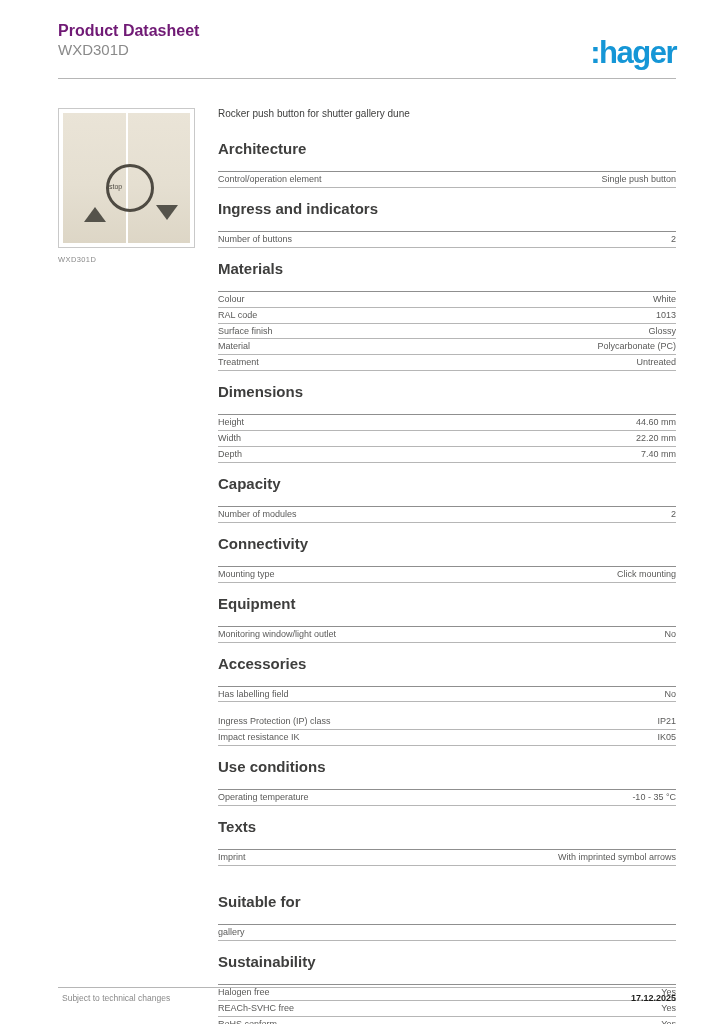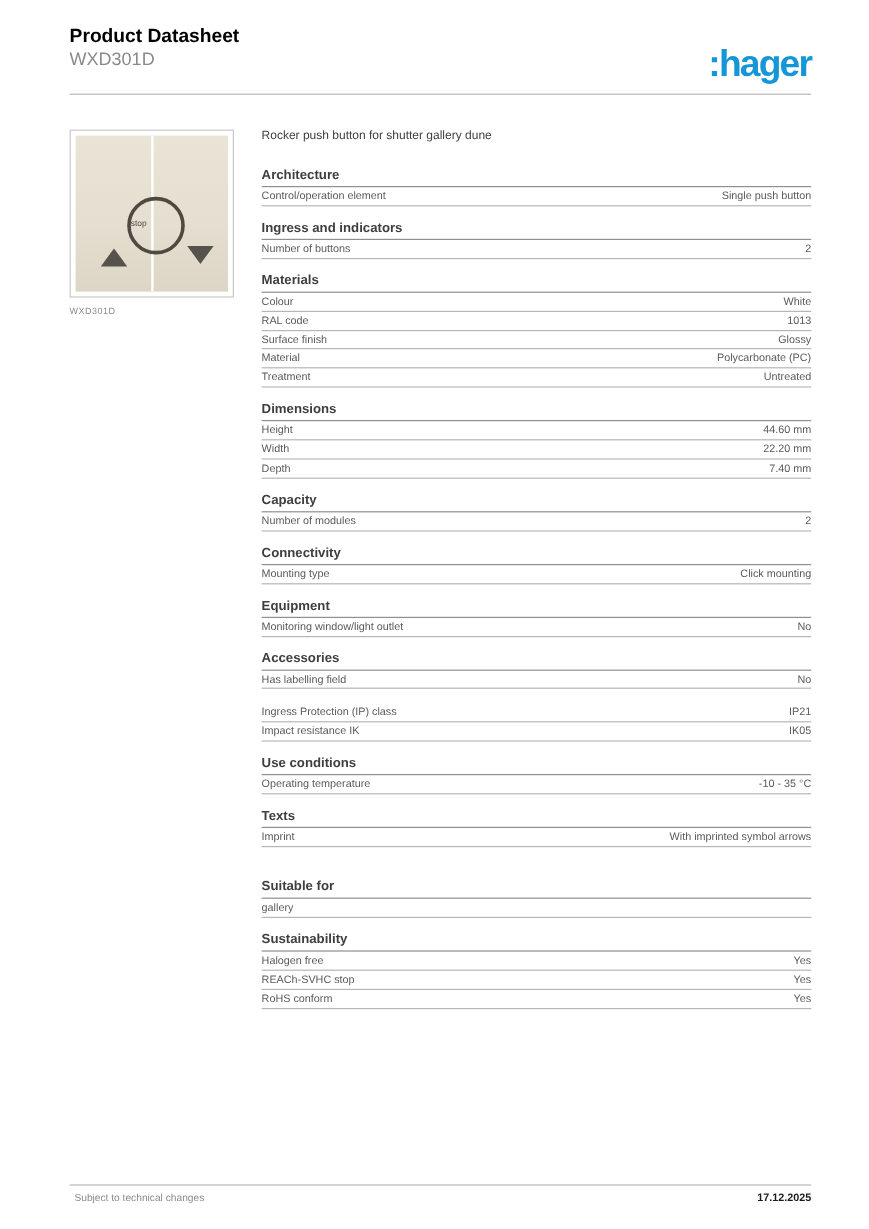--- a/index.html
+++ b/index.html
@@ -20,21 +20,21 @@
     width:724px;height:1024px;
     background:#fff;
     overflow:hidden;
   }
   
   .header{
     display:flex;justify-content:space-between;align-items:flex-start;
     padding:22px 48px 0 58px;
   }
   .page-title{
-    font-size:16px;font-weight:bold;color:#000000;line-height:1.15;
+    font-size:16px;font-weight:bold;color:#701a75;line-height:1.15;
   }
   .page-subtitle{
     font-size:15px;color:var(--text-light);line-height:1.15;margin-top:1px;
   }
   .logo{
     font-size:31px;font-weight:bold;color:var(--accent);
     letter-spacing:-1.5px;line-height:1;margin-top:15px;
   }
   .header-rule{
     height:1px;background:var(--line-light);
@@ -89,22 +89,22 @@
     font-size:10px;font-weight:normal;color:var(--text-dark);
   }
   .features-heading{
     font-size:10px;font-weight:bold;color:var(--text-dark);
     margin-top:25px;
   }
   .sections{margin-top:21px;}
   .section{margin-bottom:12px;}
   .section.spaced{margin-top:27px;}
   .section-title{
-    font-size:11px;font-weight:bold;color:var(--text-dark);
-    padding-bottom:3px;border-bottom:1px solid var(--line-dark);
+    font-size:15px;font-weight:bold;color:var(--text-dark);
+    padding-bottom:14px;border-bottom:1px solid var(--line-dark);
   }
   .row{
     display:flex;justify-content:space-between;align-items:baseline;
     padding:3px 0 2px;border-bottom:1px solid var(--line-light);
     font-size:9px;color:var(--text-body);line-height:1.1;gap:38px;
   }
   .row-label{white-space:nowrap;}
   .row-value{white-space:nowrap;text-align:right;}
   
   .footer{
@@ -266,21 +266,21 @@
               <span class="row-value"></span>
             </div>
           </div>
           <div class="section">
             <div class="section-title">Sustainability</div>
             <div class="row">
               <span class="row-label">Halogen free</span>
               <span class="row-value">Yes</span>
             </div>
             <div class="row">
-              <span class="row-label">REACh-SVHC stop</span>
+              <span class="row-label">REACh-SVHC free</span>
               <span class="row-value">Yes</span>
             </div>
             <div class="row">
               <span class="row-label">RoHS conform</span>
               <span class="row-value">Yes</span>
             </div>
           </div>
         </div>
     </div>
 

